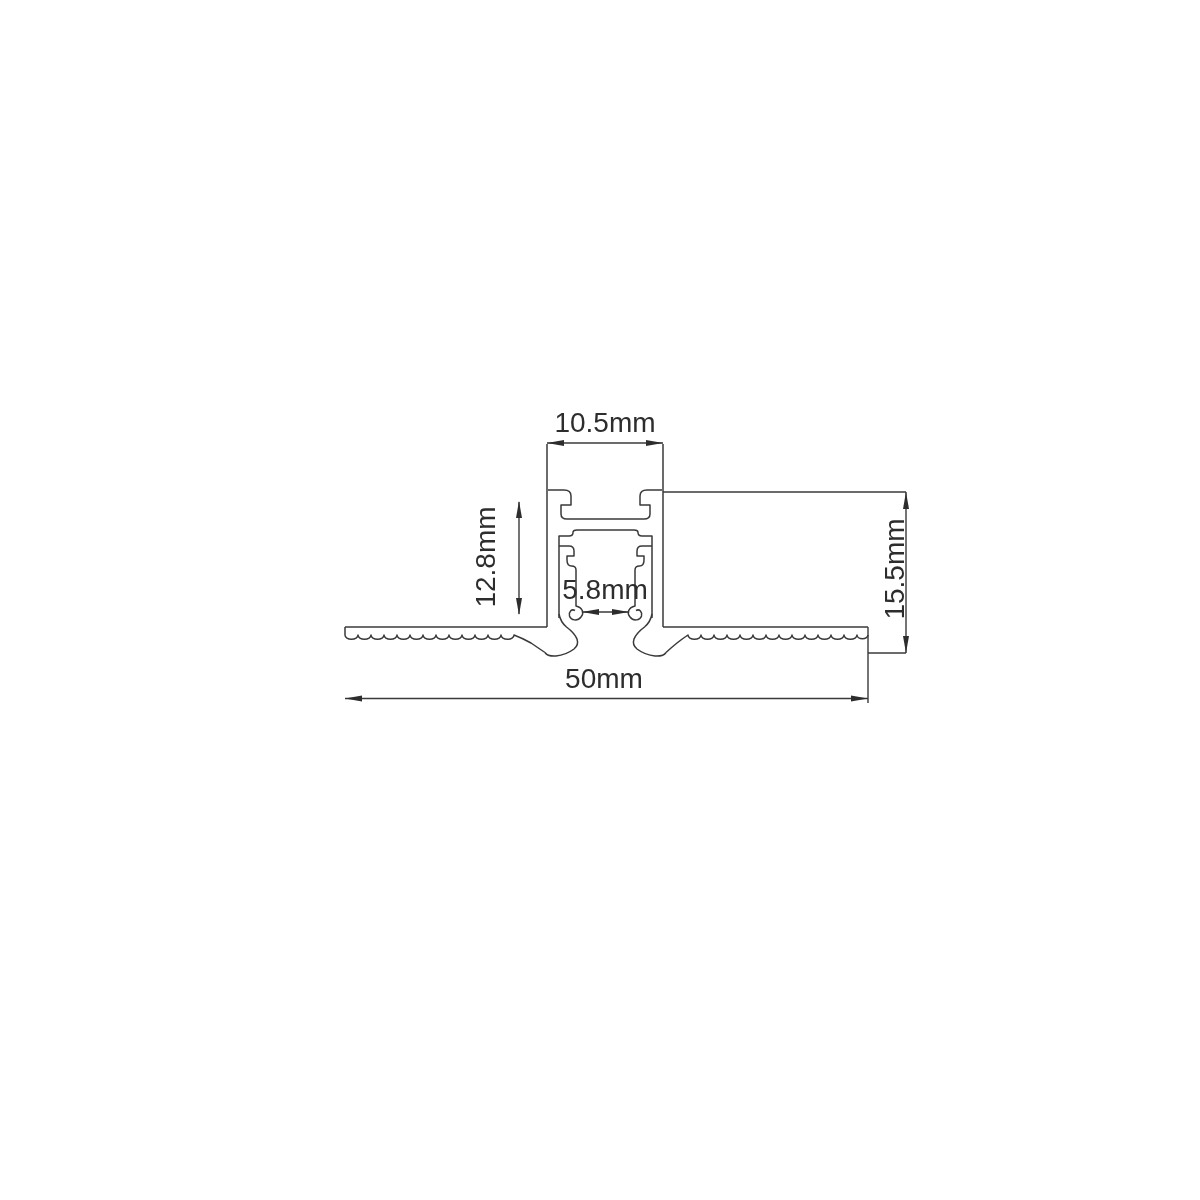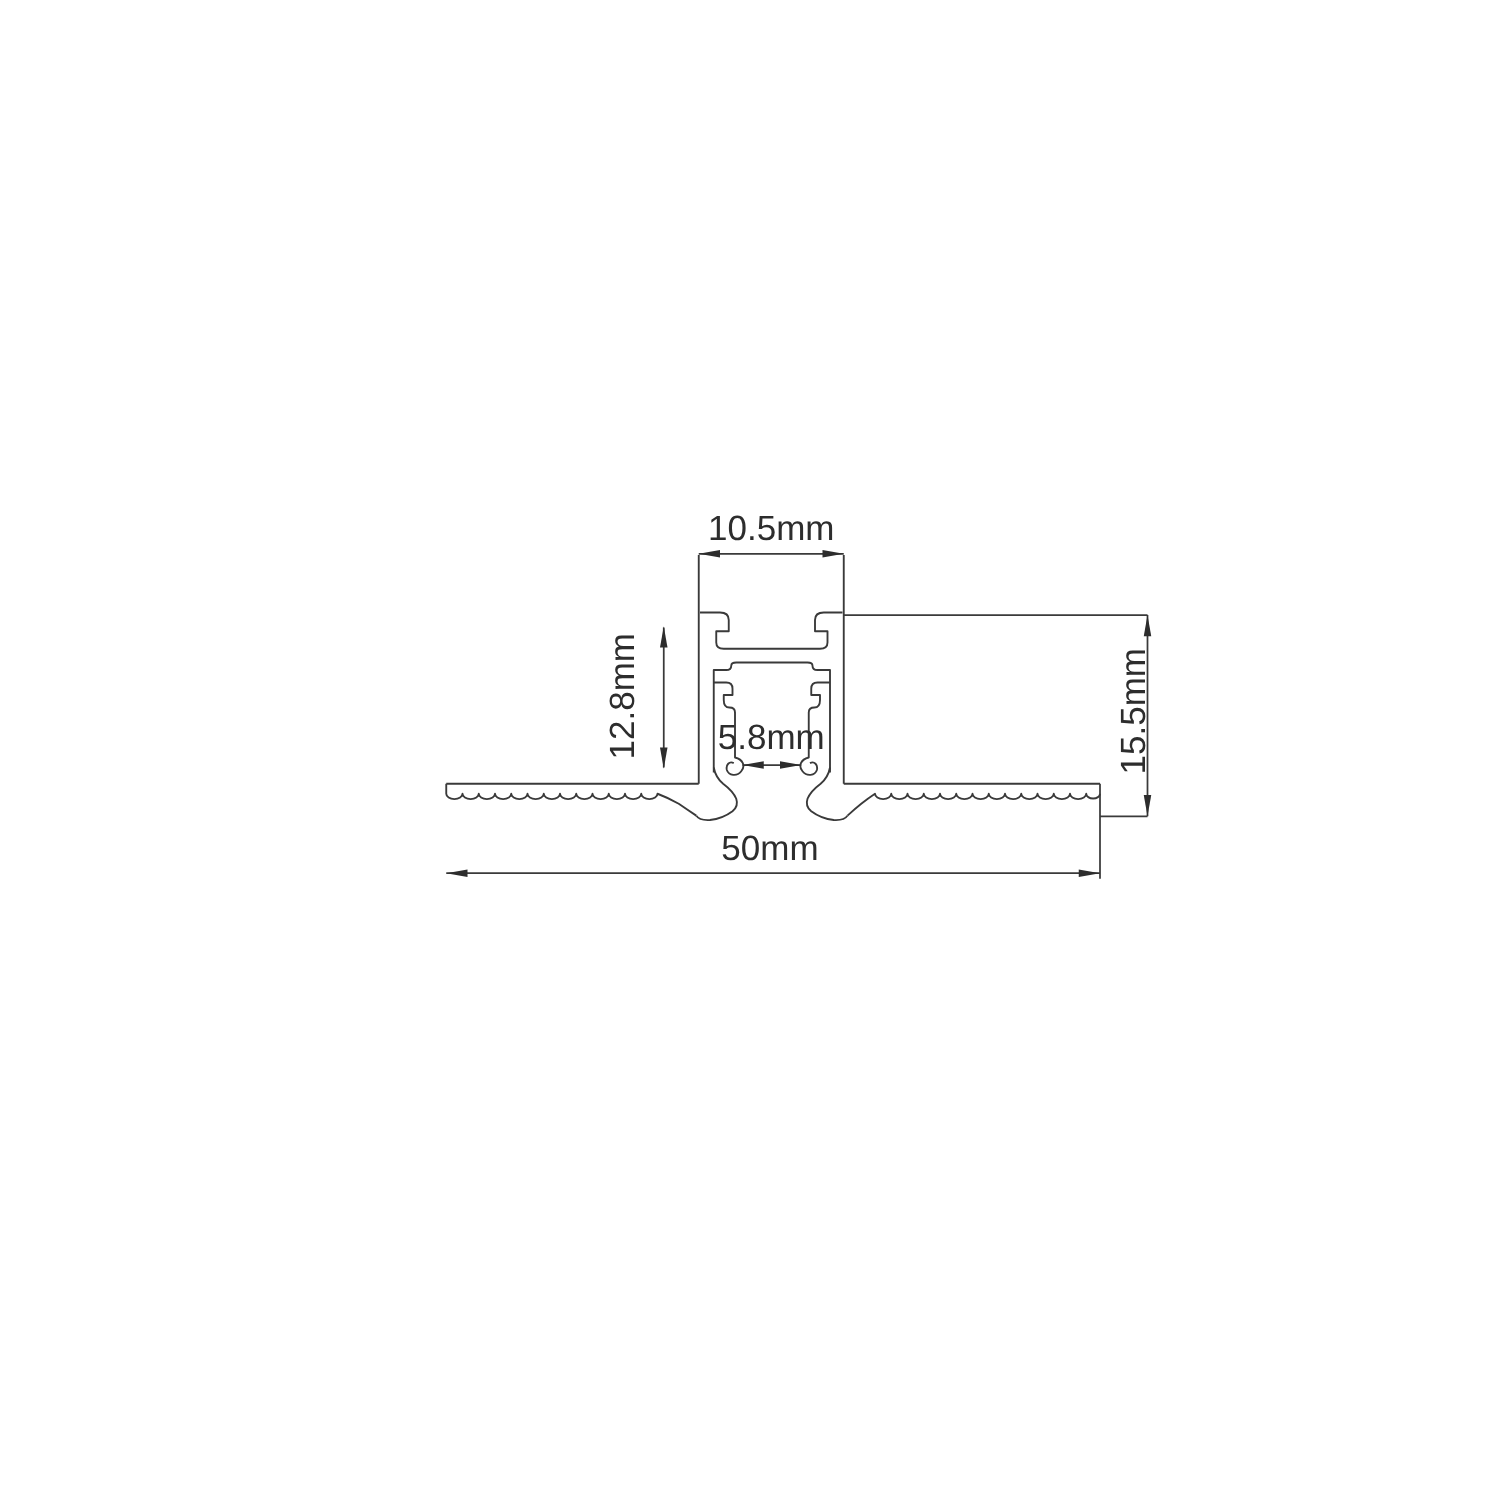--- a/index.html
+++ b/index.html
@@ -8,21 +8,20 @@
     background: #ffffff;
     width: 1200px;
     height: 1200px;
     overflow: hidden;
   }
   .canvas {
     position: relative;
     width: 1116px;
     height: 1200px;
     background: #ffffff;
-    margin-left: 12px;
   }
   svg { display: block; }
   .outline {
     fill: none;
     stroke: #3a3a3a;
     stroke-width: 1.5;
     stroke-linejoin: round;
     stroke-linecap: butt;
   }
   .dimline {

